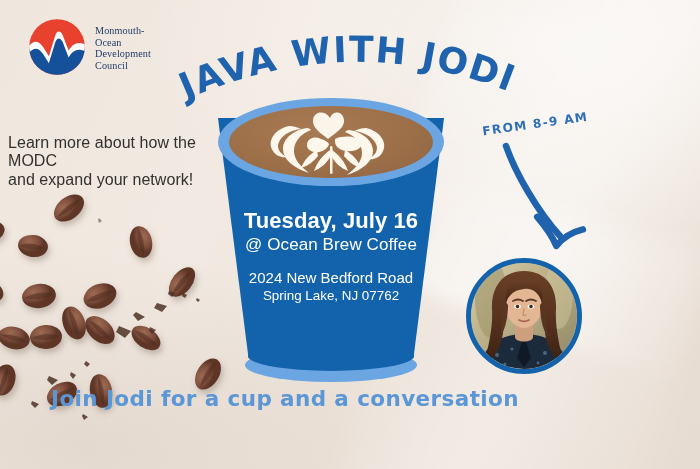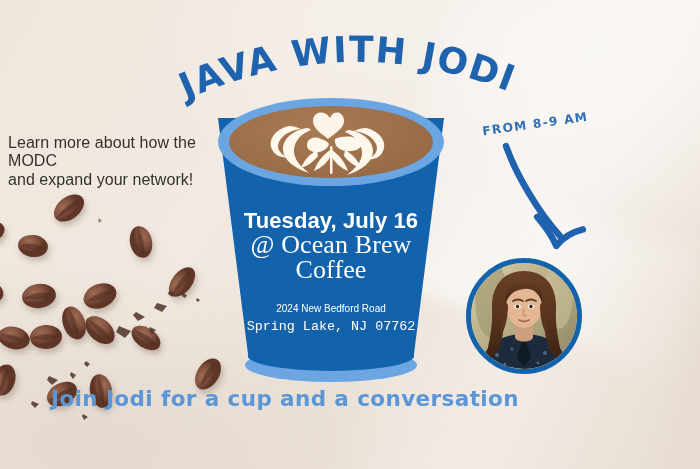--- a/index.html
+++ b/index.html
@@ -88,23 +88,23 @@
     border-radius:50%;
     overflow:hidden;
   }
   .latte { position:absolute; left:0; top:0; width:204px; height:72px; }
 
   .cup-text {
     position:absolute; left:0; top:112px; width:226px;
     text-align:center; color:#ffffff;
   }
   .cup-line1 { font-size:22px; font-weight:700; letter-spacing:.1px; line-height:22px; }
-  .cup-line2 { font-size:26px; font-weight:400; letter-spacing:.1px; line-height:25px;font-family:Liberation Serif, serif; }
-  .cup-line3 { font-size:10px; font-weight:400; line-height:17.5px; margin-top:18px; }
-  .cup-line4 { font-size:13.4px; font-weight:400; line-height:17.5px;font-family:Liberation Mono, monospace; }
+  .cup-line2 { font-size:17px; font-weight:400; letter-spacing:.1px; line-height:25px; }
+  .cup-line3 { font-size:15px; font-weight:400; line-height:17.5px; margin-top:12px; }
+  .cup-line4 { font-size:13.4px; font-weight:400; line-height:17.5px; }
 
   
   .timenote {
     position:absolute; left:482px; top:117px;
     font-family:"DejaVu Sans", sans-serif;
     font-size:12.2px; font-weight:700; letter-spacing:1.3px;
     color:#2f6fb5;
     transform:rotate(-8deg);
   }
   .arrow { position:absolute; left:498px; top:140px; width:110px; height:120px; }
@@ -234,20 +234,40 @@
         <path d="M100 175 l4 3 -3 3 -3 -3 z"></path>
         <path d="M63 190 l9 4 -6 5 -5 -5 z"></path>
         <path d="M85 186 l5 3 -3 4 -3 -4 z"></path>
         <path d="M46 215 l7 3 -4 4 -4 -4 z"></path>
         <path d="M97 228 l5 3 -4 3 -2 -4 z"></path>
         <path d="M113 32 l3 3 -3 2 -1 -3 z" opacity=".6"></path>
       </g>
     </svg>
   </div>
 
+  <div class="logo-wrap">
+    <svg class="logo-mark" viewBox="0 0 100 100">
+      <defs>
+        <clipPath id="lcirc">
+            <circle cx="50" cy="50" r="48"></circle>
+          </clipPath>
+      </defs>
+      <g clip-path="url(#lcirc)">
+        <rect x="0" y="0" width="100" height="100" fill="#e8422e"></rect>
+        <path d="M -5 62 C 8 44, 16 42, 26 56 L 36 72 L 47 36 C 50 27, 56 27, 60 36 L 70 62 C 78 48, 90 44, 105 56 L 105 105 L -5 105 Z" fill="#15509b"></path>
+        <path d="M -5 56 C 8 38, 16 36, 26 50 L 36 66 L 47 30 C 50 21, 56 21, 60 30 L 70 56 C 78 42, 90 38, 105 50 L 105 62 C 90 50, 78 54, 70 68 L 60 42 C 56 33, 50 33, 47 42 L 36 78 L 26 62 C 16 48, 8 50, -5 68 Z" fill="#ffffff"></path>
+      </g>
+    </svg>
+    <div class="logo-text">
+      <div>Monmouth-</div>
+      <div>Ocean</div>
+      <div>Development</div>
+      <div>Council</div>
+    </div>
+  </div>
 
   <div class="headline">
     <svg viewBox="0 0 360 78">
       <defs>
         <path id="arcpath" d="M 4 70 Q 180 -14 356 62" fill="none"></path>
       </defs>
       <text text-anchor="middle">
         <textPath href="#arcpath" startOffset="50%">JAVA WITH JODI</textPath>
       </text>
     </svg>

